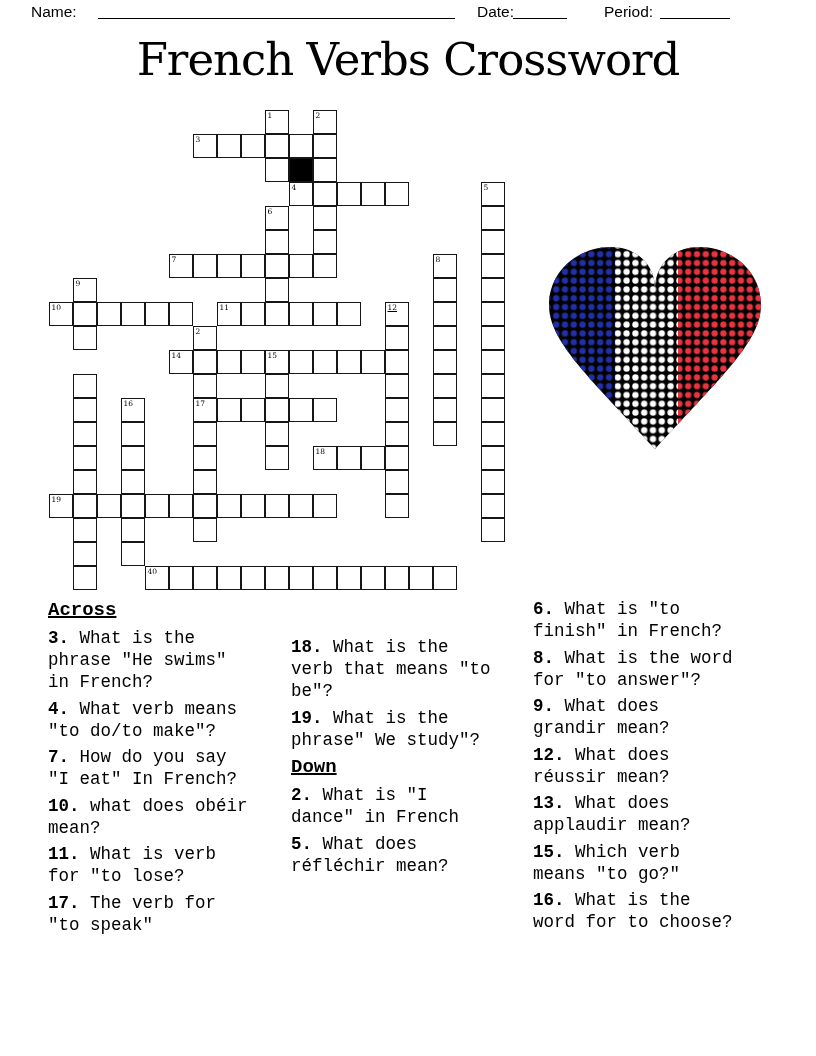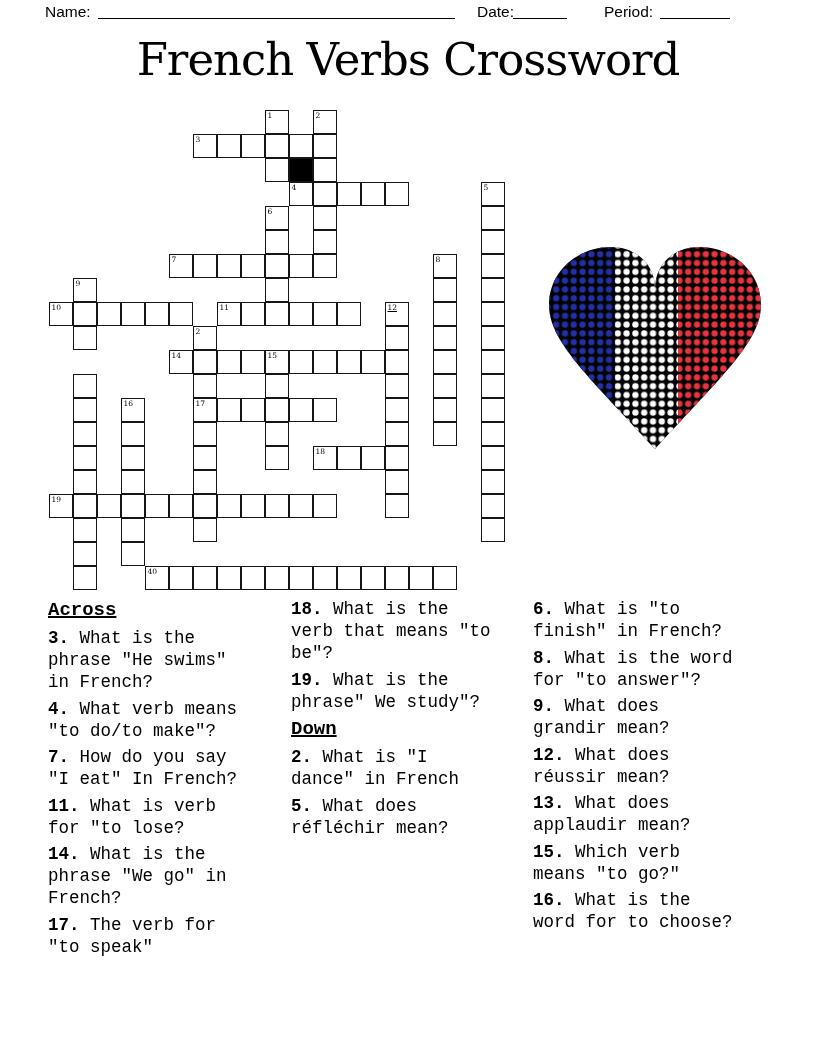--- a/index.html
+++ b/index.html
@@ -5,21 +5,21 @@
   html,body { margin:0; padding:0; background:#fff; }
   .page {
     position:relative; width:816px; height:1056px; background:#ffffff;
     font-family:"DejaVu Serif", serif; color:#000; overflow:hidden;
   }
   
   .header { position:absolute; left:0; top:0; width:100%; height:26px;
     font-family:"Liberation Sans","DejaVu Sans",sans-serif; font-size:15.5px; }
   .hlabel { position:absolute; top:3px; white-space:nowrap; }
   .hline  { position:absolute; top:3px; height:15px; border-bottom:1.6px solid #000; }
-  .name-label   { left:45px; }
+  .name-label   { left:31px; }
   .name-line    { left:98px;  width:357px; }
   .date-label   { left:477px; }
   .date-line    { left:513px; width:54px; }
   .period-label { left:604px; }
   .period-line  { left:660px; width:70px; }
   
   .title {
     position:absolute; left:0; top:33px; width:100%; text-align:center;
     font-family:"DejaVu Serif", serif; font-weight:400; font-size:45px;
     letter-spacing:-1px; margin:0;
@@ -33,21 +33,21 @@
   .cell.black { background:#000000; }
   .cellnum {
     position:absolute; z-index:2; font-family:"DejaVu Serif", serif;
     font-size:7.5px; line-height:8px; color:#000;
   }
   
   .heart { position:absolute; left:543px; top:240px; width:224px; height:214px; }
   
   .clue-col { position:absolute; top:598px; font-size:17.5px; line-height:22px;font-family:Liberation Mono, monospace; }
   .clue-col-1 { left:48px;  width:200px; }
-  .clue-col-2 { left:291px; width:200px; }
+  .clue-col-2 { left:291px; width:200px;margin-top:38px; }
   .clue-col-3 { left:533px; width:204px; }
   .clue-heading {
     font-weight:bold; font-size:19px; line-height:24px;
     text-decoration:underline; text-decoration-thickness:1.8px;
     margin:0 0 5px 0;
   }
   .clue { margin:0 0 4.5px 0; }
   .clue-num { font-weight:bold; }
 </style>
 </head>
@@ -254,22 +254,22 @@
       </g>
     </svg>
   </div>
 
   <div>
     <div class="clue-col clue-col-1">
         <div class="clue-heading">Across</div>
         <div class="clue"><span class="clue-num">3. </span>What is the phrase "He swims" in French?</div>
         <div class="clue"><span class="clue-num">4. </span>What verb means "to do/to make"?</div>
         <div class="clue"><span class="clue-num">7. </span>How do you say "I eat" In French?</div>
+        <div class="clue"><span class="clue-num">10. </span>what does obéir mean?</div>
         <div class="clue"><span class="clue-num">11. </span>What is verb for "to lose?</div>
-        <div class="clue"><span class="clue-num">14. </span>What is the phrase "We go" in French?</div>
         <div class="clue"><span class="clue-num">17. </span>The verb for "to speak"</div>
       </div>
     <div class="clue-col clue-col-2">
         <div class="clue"><span class="clue-num">18. </span>What is the verb that means "to be"?</div>
         <div class="clue"><span class="clue-num">19. </span>What is the phrase" We study"?</div>
         <div class="clue-heading">Down</div>
         <div class="clue"><span class="clue-num">2. </span>What is "I dance" in French</div>
         <div class="clue"><span class="clue-num">5. </span>What does réfléchir mean?</div>
       </div>
     <div class="clue-col clue-col-3">

